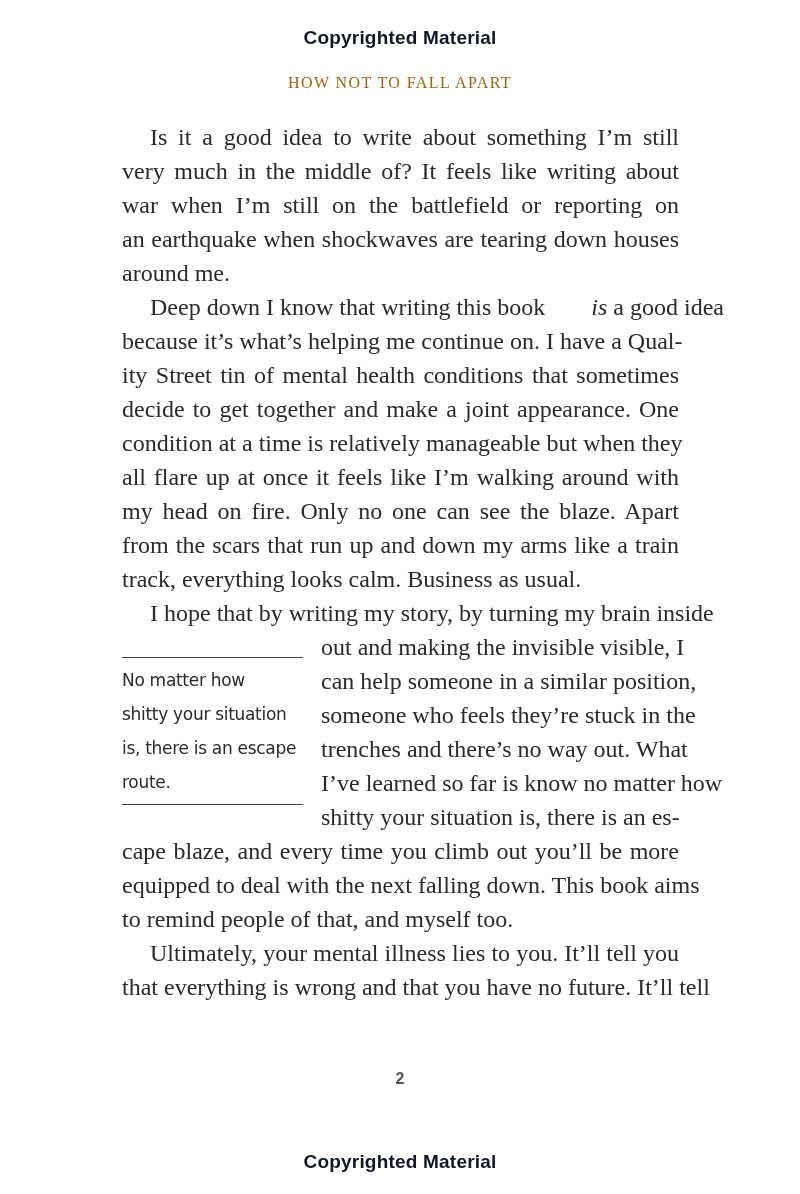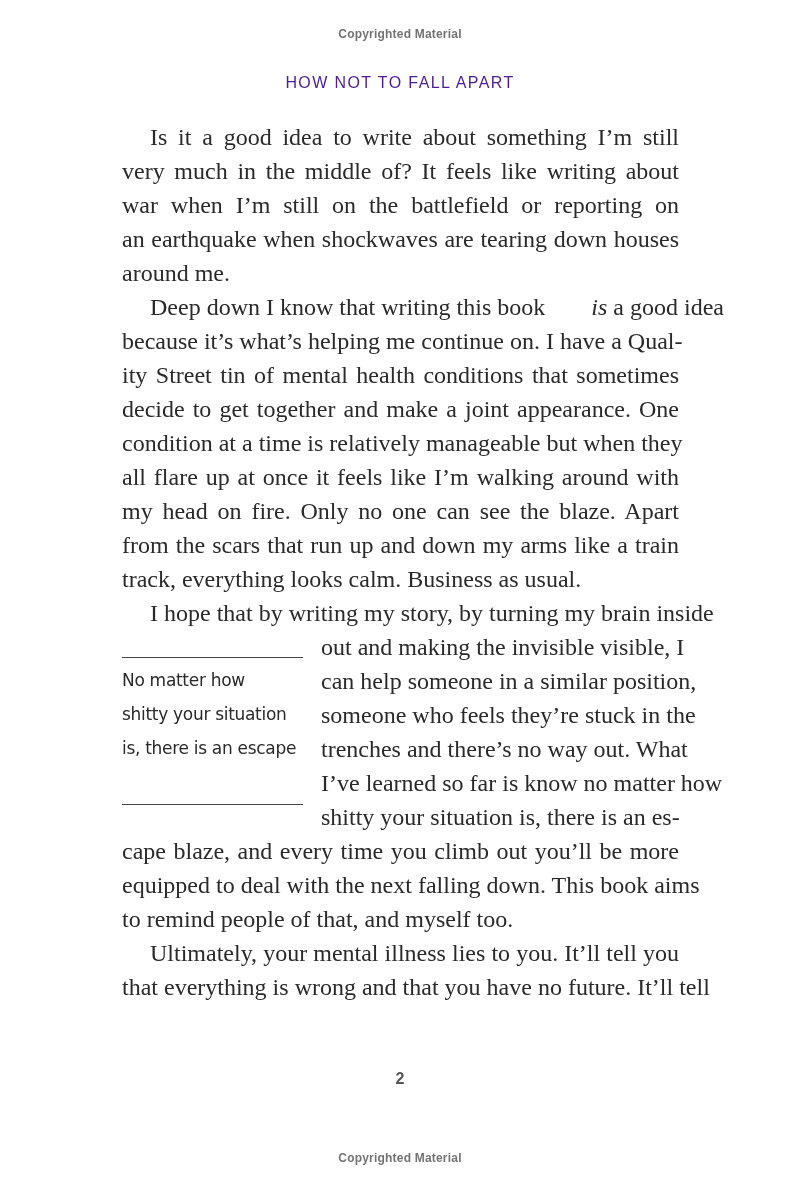--- a/index.html
+++ b/index.html
@@ -14,36 +14,36 @@
       overflow: hidden;
       color: #2b2b2b;
     }
     .watermark {
       position: absolute;
       left: 0;
       width: 800px;
       text-align: center;
       font-family: "Liberation Sans", sans-serif;
       font-weight: bold;
-      font-size: 12px;
-      color: #737373;
+      font-size: 19px;
+      color: #0f172a;
       letter-spacing: 0.2px;
     }
     .wm-top { top: 27px; }
     .wm-bottom { top: 1151px; }
     .running-head {
       position: absolute;
       top: 74px;
       left: 0;
       width: 800px;
       text-align: center;
-      font-family: Liberation Sans, sans-serif;
+      font-family: Liberation Serif, serif;
       font-size: 16px;
       letter-spacing: 1.4px;
-      color: #4c1d95;
+      color: #a16207;
     }
     .body-line {
       position: absolute;
       font-family: "Liberation Serif", serif;
       font-size: 24px;
       line-height: 34px;
       color: #2a2a2a;
       white-space: nowrap;
       text-align: justify;
       text-align-last: justify;
@@ -129,20 +129,21 @@
   <div class="body-line full" style="top:868px">equipped to deal with the next falling down. This book aims</div>
   <div class="body-line full last" style="top:902px">to remind people of that, and myself too.</div>
 </div>
 
 <div class="pull-quote">
   <div class="pq-rule"></div>
   <div class="pq-text">
     <span class="pq-line">No matter how</span>
     <span class="pq-line">shitty your situation</span>
     <span class="pq-line">is, there is an escape</span>
+    <span class="pq-line">route.</span>
   </div>
   <div class="pq-rule pq-rule-bottom"></div>
 </div>
 
 <div>
   <div class="body-line indent" style="top:936px">Ultimately, your mental illness lies to you. It’ll tell you</div>
   <div class="body-line full" style="top:970px">that everything is wrong and that you have no future. It’ll tell</div>
 </div>
 
 <div class="page-number">2</div>

